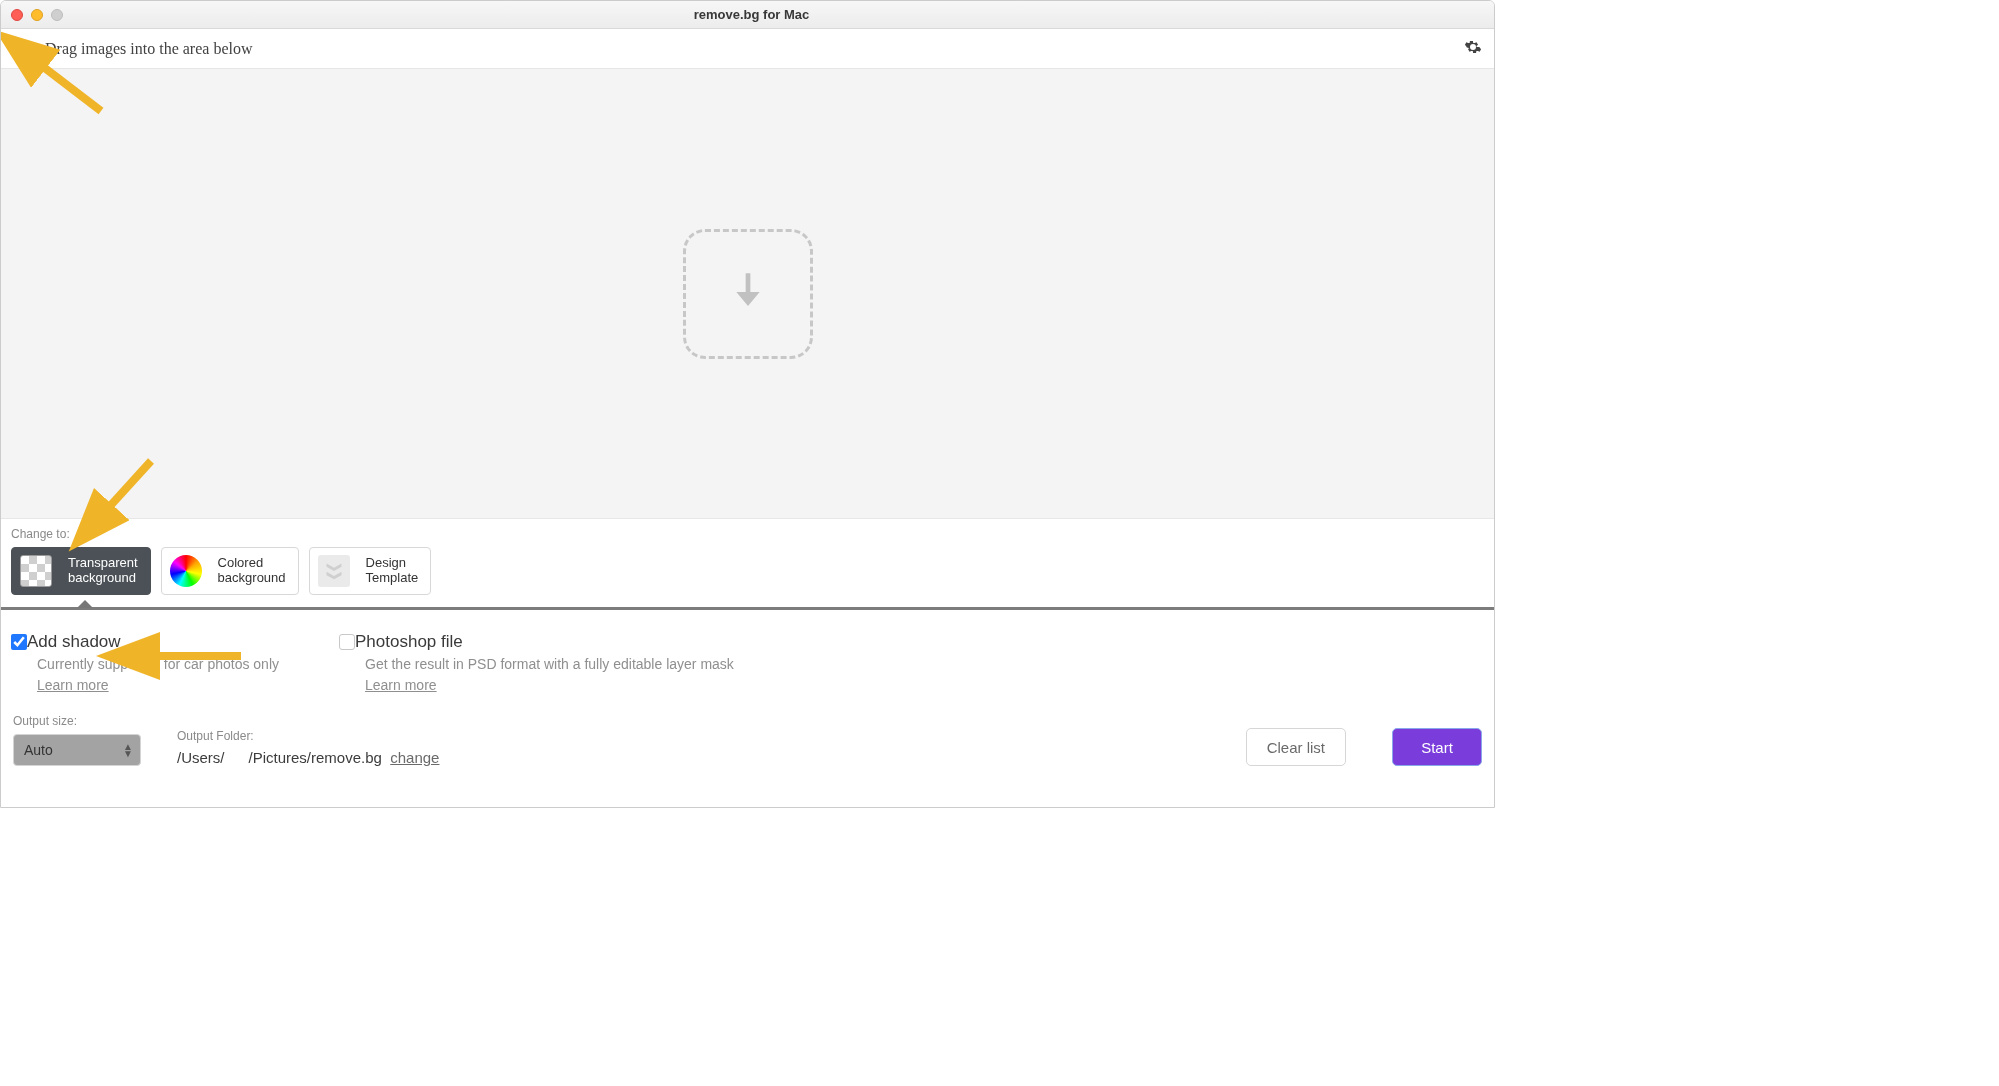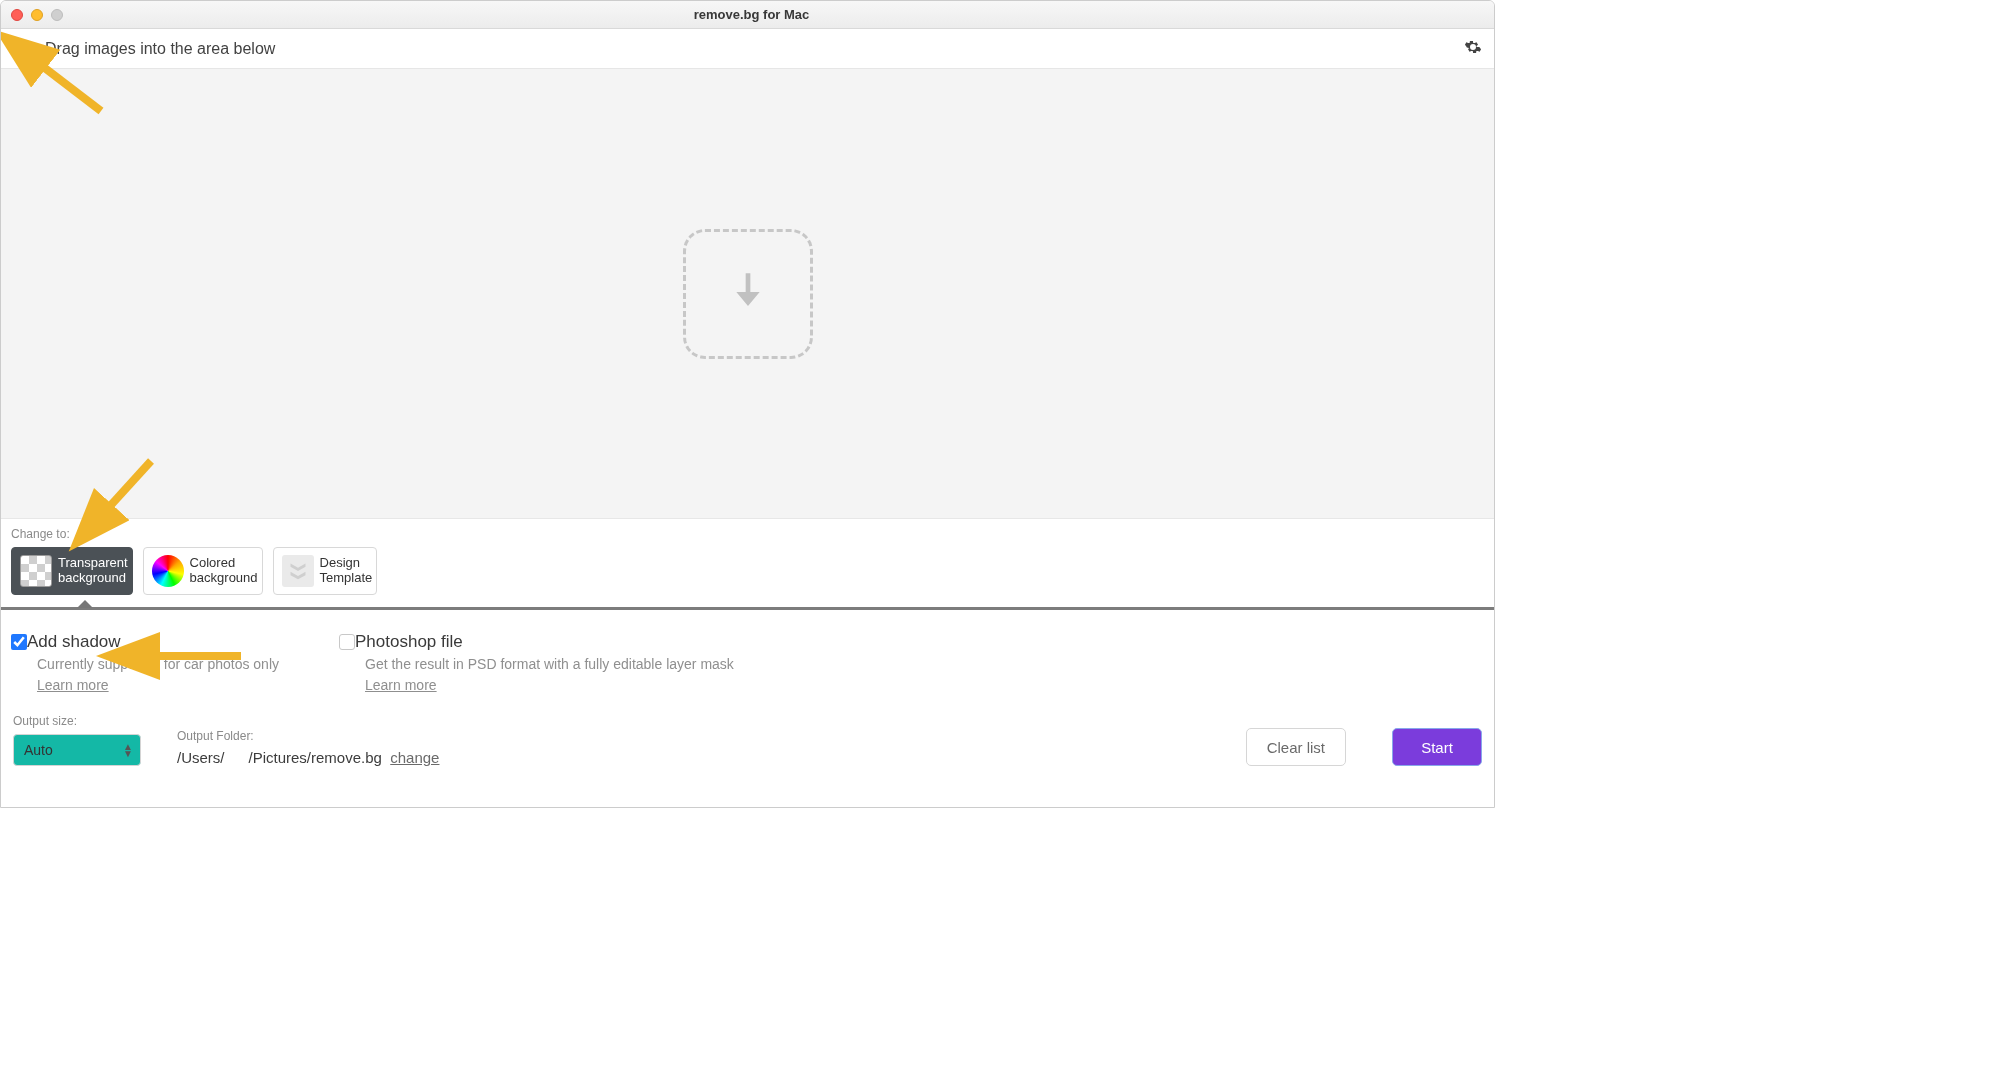--- a/index.html
+++ b/index.html
@@ -12,34 +12,34 @@
   .dot { width: 12px; height: 12px; border-radius: 50%; }
   .dot.red { background: #ff5f57; border: 0.5px solid #e04640; }
   .dot.yellow { background: #ffbd2e; border: 0.5px solid #dfa123; }
   .dot.green { background: #cfcfcf; border: 0.5px solid #bdbdbd; }
   .title { position: absolute; left: 8px; right: 0; text-align: center; font-size: 13px; font-weight: 600; color: #383838; }
 
   
   .toolbar { height: 40px; background: #fff; border-bottom: 1px solid #e6e6e6; display: flex; align-items: center; padding: 0 10px; position: relative; }
   .plus-btn { width: 20px; height: 20px; display: flex; align-items: center; justify-content: center; cursor: pointer; }
   .plus-btn svg { width: 18px; height: 18px; }
-  .drag-hint { margin-left: 14px; font-size: 16px; color: #424242; }
+  .drag-hint { margin-left: 14px; font-size: 16px; color: #424242; font-family: Liberation Serif, serif; }
   .gear-btn { position: absolute; right: 12px; top: 50%; transform: translateY(-50%); cursor: pointer; }
   .gear-btn svg { width: 18px; height: 18px; fill: #444; }
 
   
   .drop-area { height: 450px; background: #f4f4f4; border-bottom: 1px solid #e7e7e7; display: flex; align-items: center; justify-content: center; }
   .drop-box { width: 130px; height: 130px; border: 3px dashed #c7c7c7; border-radius: 22px; display: flex; align-items: center; justify-content: center; }
   .drop-box svg { width: 56px; height: 56px; fill: #c1c1c1; }
 
   
   .change-section { padding: 8px 10px 12px 10px; position: relative; background: #fff; }
   .change-label { font-size: 12px; color: #8a8a8a; margin-bottom: 6px; }
   .bg-options { display: flex; gap: 10px; }
-  .bg-option { display: flex; align-items: center; gap: 6px; border: 1px solid #d8d8d8; border-radius: 4px; padding: 6px 4px 6px 8px; cursor: pointer; background: #fff; height: 48px; }
+  .bg-option { display: flex; align-items: center; gap: 16px; border: 1px solid #d8d8d8; border-radius: 4px; padding: 6px 12px 6px 8px; cursor: pointer; background: #fff; height: 48px; }
   .bg-option.active { background: #4b5156; border-color: #4b5156; color: #fff; }
   .bg-option .thumb { width: 32px; height: 32px; border-radius: 3px; flex-shrink: 0; }
   .thumb.transparent { background:
     linear-gradient(45deg,#cfcfcf 25%,transparent 25%,transparent 75%,#cfcfcf 75%),
     linear-gradient(45deg,#cfcfcf 25%,#fff 25%,#fff 75%,#cfcfcf 75%);
     background-size: 16px 16px; background-position: 0 0, 8px 8px; border: 1px solid #999; }
   .thumb.colorwheel { background: conic-gradient(red,orange,yellow,lime,cyan,blue,magenta,red); border-radius: 50%; }
   .thumb.template { background: #eaeaea; display:flex; align-items:center; justify-content:center; color:#bbb; }
   .thumb.template svg { width:20px; height:20px; fill:#cfcfcf; }
   .bg-option .labels { font-size: 13px; line-height: 1.15; }
@@ -59,21 +59,21 @@
   .option-head .cbox-unchecked { width:16px; height:16px; border:1.5px solid #c8c8c8; border-radius:3px; display:inline-block; cursor:pointer; }
   .option-title { font-size: 17px; color: #3a3a3a; }
   .option-desc { margin-left: 26px; margin-top: 4px; font-size: 14px; color: #8f8f8f; }
   .learn-more { margin-left: 26px; margin-top: 4px; } 
   .learn-more a { font-size: 14px; color: #8f8f8f; text-decoration: underline; cursor: pointer; }
 
   
   .bottom-row { display: flex; align-items: flex-end; padding: 10px 12px 14px 12px; gap: 36px; background: #fff; }
   .field-label { font-size: 12px; color: #8a8a8a; margin-bottom: 6px; display:block; }
   .select-wrap { position: relative; }
-  .size-select { width: 128px; height: 32px; border: 1px solid #d4d4d4; border-radius: 4px; background: #14b8a6; font-size: 14px; padding: 0 24px 0 10px; appearance: none; cursor: pointer; color:#333; }
+  .size-select { width: 128px; height: 32px; border: 1px solid #d4d4d4; border-radius: 4px; background: #a3a3a3; font-size: 14px; padding: 0 24px 0 10px; appearance: none; cursor: pointer; color:#333; }
   .select-wrap .chev { position:absolute; right:8px; top:50%; transform:translateY(-50%); pointer-events:none; font-size:10px; color:#555; line-height:0.7; }
   .folder-path { font-size: 15px; color: #3c3c3c; display:flex; gap: 24px; align-items:baseline; }
   .folder-path .change-link { color: #6a6a6a; text-decoration: underline; cursor: pointer; }
   .spacer { flex: 1; }
   .btn { height: 38px; padding: 0 20px; border-radius: 5px; font-size: 15px; cursor: pointer; border: 1px solid transparent; }
   .btn.clear { background: #fff; border-color: #d6d6d6; color: #6a6a6a; margin-right: 10px; }
   .btn.start { background: #6d28d9; color: #fff; border-color: #7c9fe8; opacity: 0.9; min-width: 90px; }
 
   
   .arrow-annot { position: absolute; pointer-events: none; }

